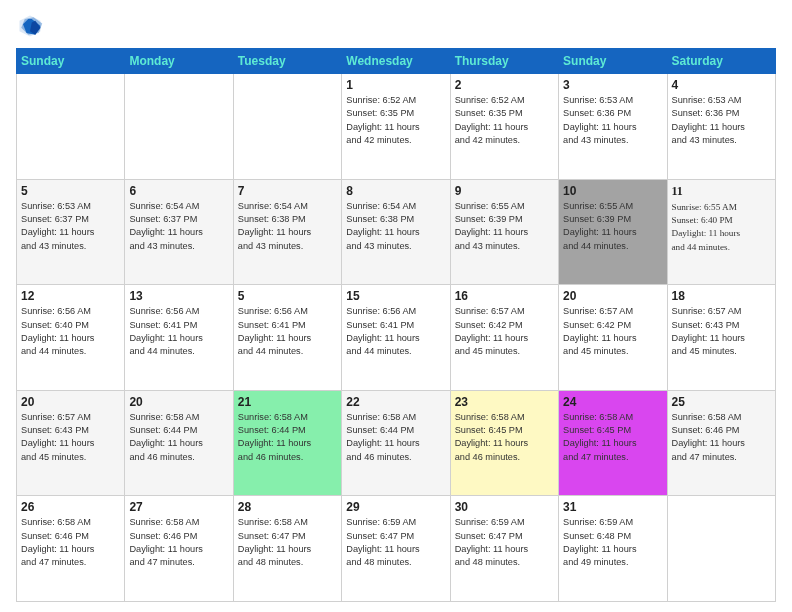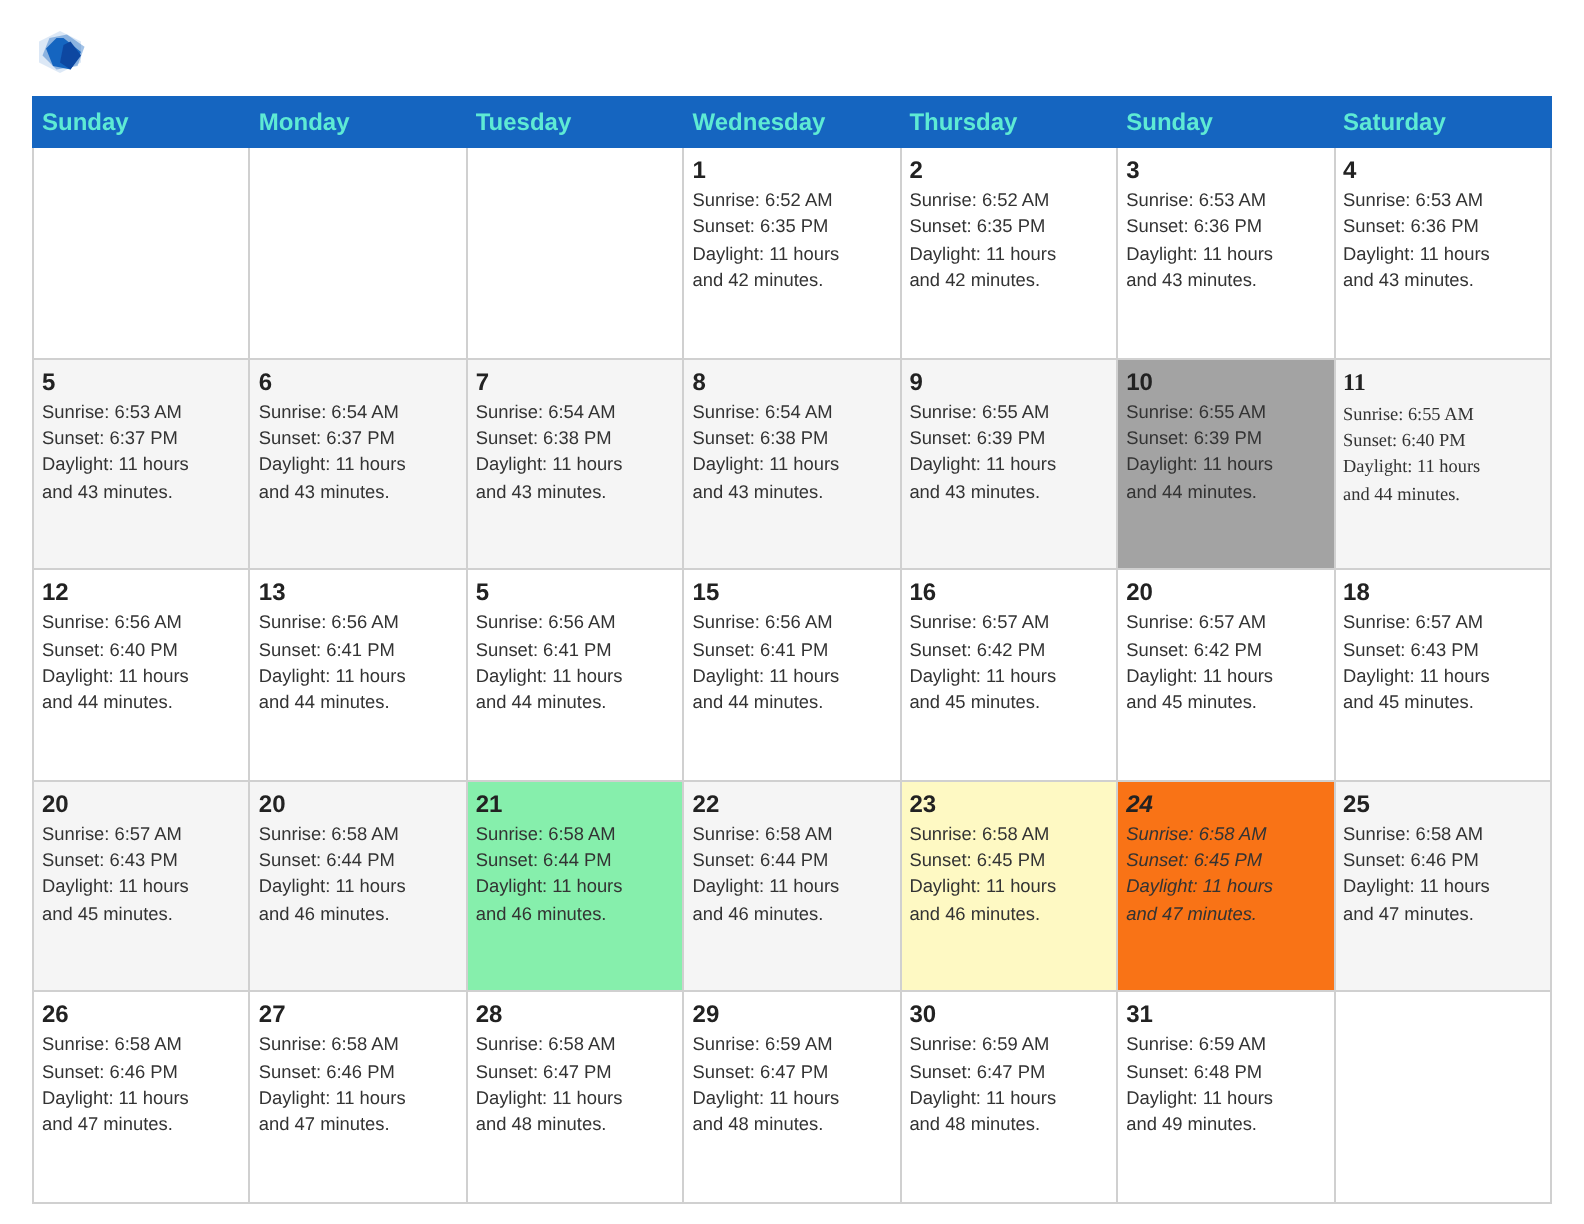--- a/index.html
+++ b/index.html
@@ -296,21 +296,21 @@
 Daylight: 11 hours
 and 46 minutes.</div>
           </td>
           <td style="background: #fef9c3;">
             <span class="day-number">23</span>
             <div class="day-info" style="white-space: pre-line;">Sunrise: 6:58 AM
 Sunset: 6:45 PM
 Daylight: 11 hours
 and 46 minutes.</div>
           </td>
-          <td style="background: #f97316; font-style: italic;">
+          <td style="background: #d946ef;">
             <span class="day-number">24</span>
             <div class="day-info" style="white-space: pre-line;">Sunrise: 6:58 AM
 Sunset: 6:45 PM
 Daylight: 11 hours
 and 47 minutes.</div>
           </td>
           <td style="background: rgb(245, 245, 245);">
             <span class="day-number">25</span>
             <div class="day-info" style="white-space: pre-line;">Sunrise: 6:58 AM
 Sunset: 6:46 PM

